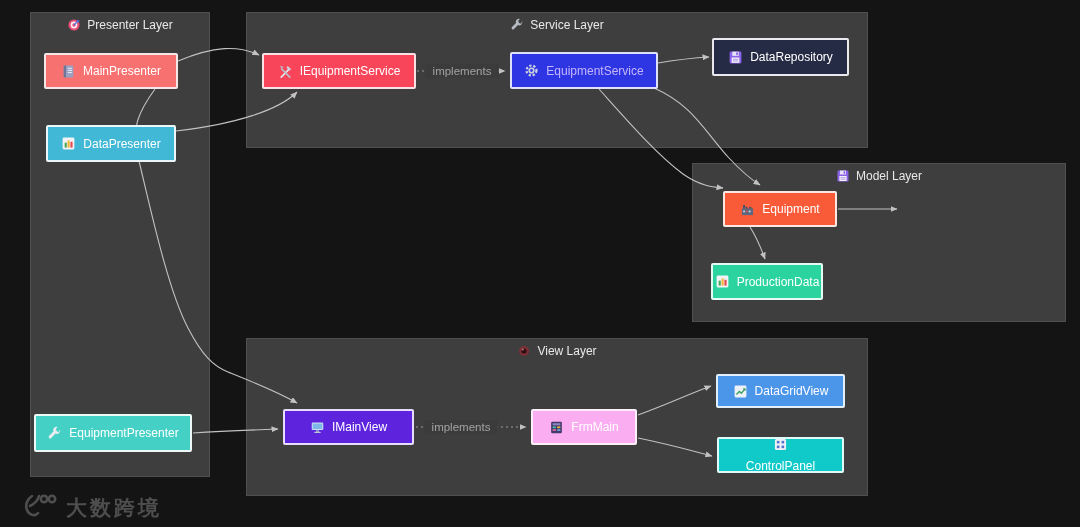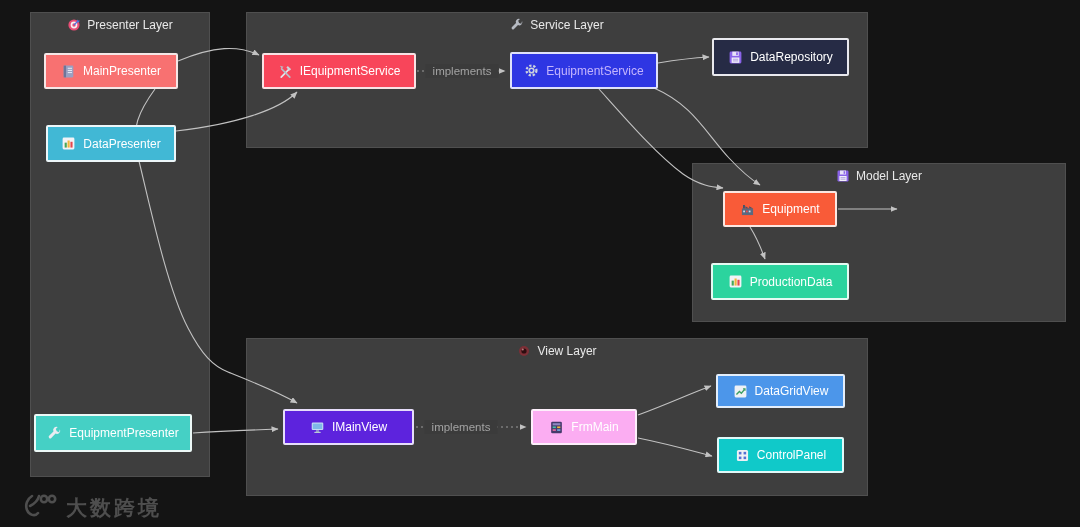--- a/index.html
+++ b/index.html
@@ -206,21 +206,21 @@
           <rect x="1.8" y="6" width="10.4" height="6.2" fill="#5b6980"></rect>
           <path d="M2.8 6V2.8h1.8V6z" fill="#46536a"></path>
           <path d="M12.2 6 8.6 4v2zM8.6 6 5 4v2z" fill="#46536a"></path>
           <rect x="3" y="8" width="1.6" height="1.6" fill="#cfe0f2"></rect>
           <rect x="5.6" y="8" width="1.6" height="1.6" fill="#e5484d"></rect>
           <rect x="8.2" y="8" width="1.6" height="1.6" fill="#cfe0f2"></rect>
         </svg>
       </span>
       <span class="nlabel">Equipment</span>
     </div>
-    <div class="node" style="left: 711px; top: 263px; width: 138px; height: 37px; background: rgb(43, 212, 158); border-color: rgb(228, 250, 242); color: rgb(255, 255, 255);">
+    <div class="node" style="left: 711px; top: 263px; width: 112px; height: 37px; background: rgb(43, 212, 158); border-color: rgb(228, 250, 242); color: rgb(255, 255, 255);">
       <span class="nicon">
         <svg viewBox="0 0 14 14">
           <rect x="1.5" y="1.5" width="11" height="11" rx="1.2" fill="#f2f3f7"></rect>
           <rect x="3.4" y="6.2" width="2" height="4.6" fill="#46a758"></rect>
           <rect x="6.1" y="4.2" width="2" height="6.6" fill="#f2b63b"></rect>
           <rect x="8.8" y="5.4" width="2" height="5.4" fill="#e5484d"></rect>
         </svg>
       </span>
       <span class="nlabel">ProductionData</span>
     </div>
@@ -251,21 +251,21 @@
     <div class="node" style="left: 716px; top: 374px; width: 129px; height: 34px; background: rgb(76, 150, 234); border-color: rgb(227, 238, 251); color: rgb(255, 255, 255);">
       <span class="nicon">
         <svg viewBox="0 0 14 14">
           <rect x="1.5" y="1.5" width="11" height="11" rx="1.2" fill="#eef1f5"></rect>
           <path d="M3.2 9.8 6 7l1.8 1.6 3-3.6" stroke="#3b9e63" stroke-width="1.3" fill="none"></path>
           <path d="M9.4 4.6h1.8v1.8" stroke="#3b9e63" stroke-width="1.1" fill="none"></path>
         </svg>
       </span>
       <span class="nlabel">DataGridView</span>
     </div>
-    <div class="node" style="left: 717px; top: 437px; width: 127px; height: 36px; background: rgb(16, 201, 201); border-color: rgb(224, 249, 249); color: rgb(255, 255, 255);">
+    <div class="node" style="left: 717px; top: 437px; width: 127px; height: 36px; background: rgb(16, 201, 201); border-color: rgb(224, 249, 249); color: rgb(255, 255, 255); flex-direction: column;">
       <span class="nicon">
         <svg viewBox="0 0 14 14">
           <rect x="1.8" y="1.8" width="10.4" height="10.4" rx="1.4" fill="#eef1f5"></rect>
           <g fill="#5472d3">
             <rect x="3.6" y="3.6" width="2.4" height="2.4"></rect>
             <rect x="8" y="3.6" width="2.4" height="2.4"></rect>
             <rect x="3.6" y="8" width="2.4" height="2.4"></rect>
             <rect x="8" y="8" width="2.4" height="2.4"></rect>
           </g>
         </svg>

